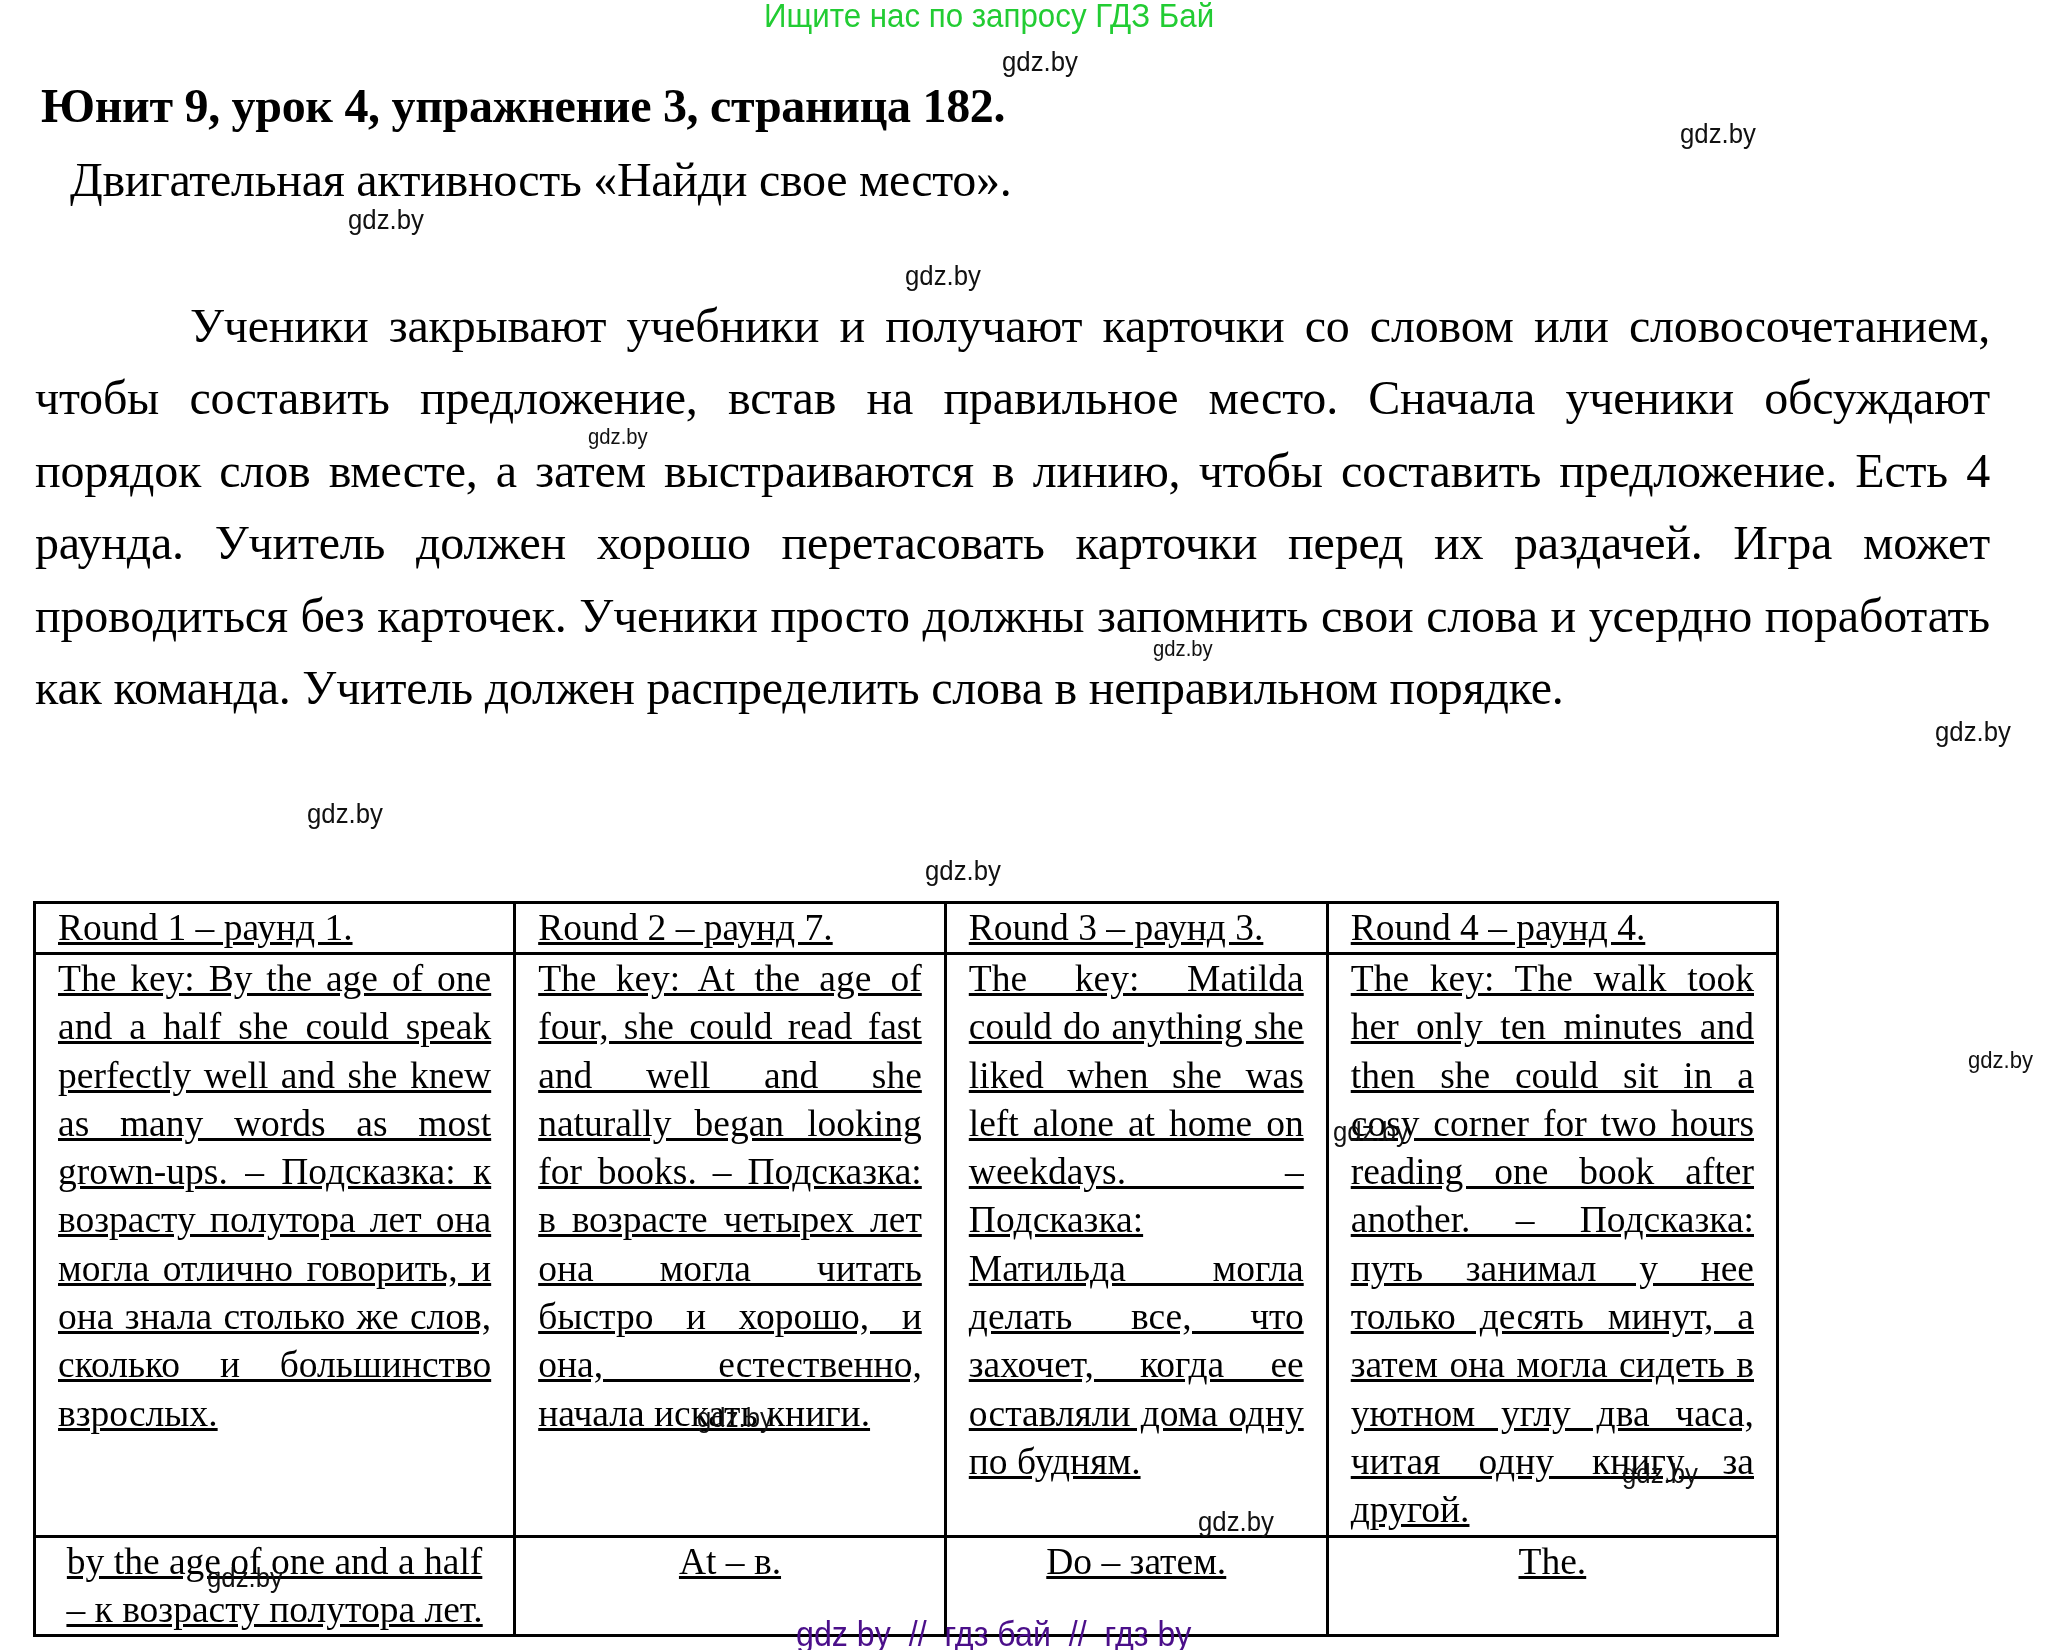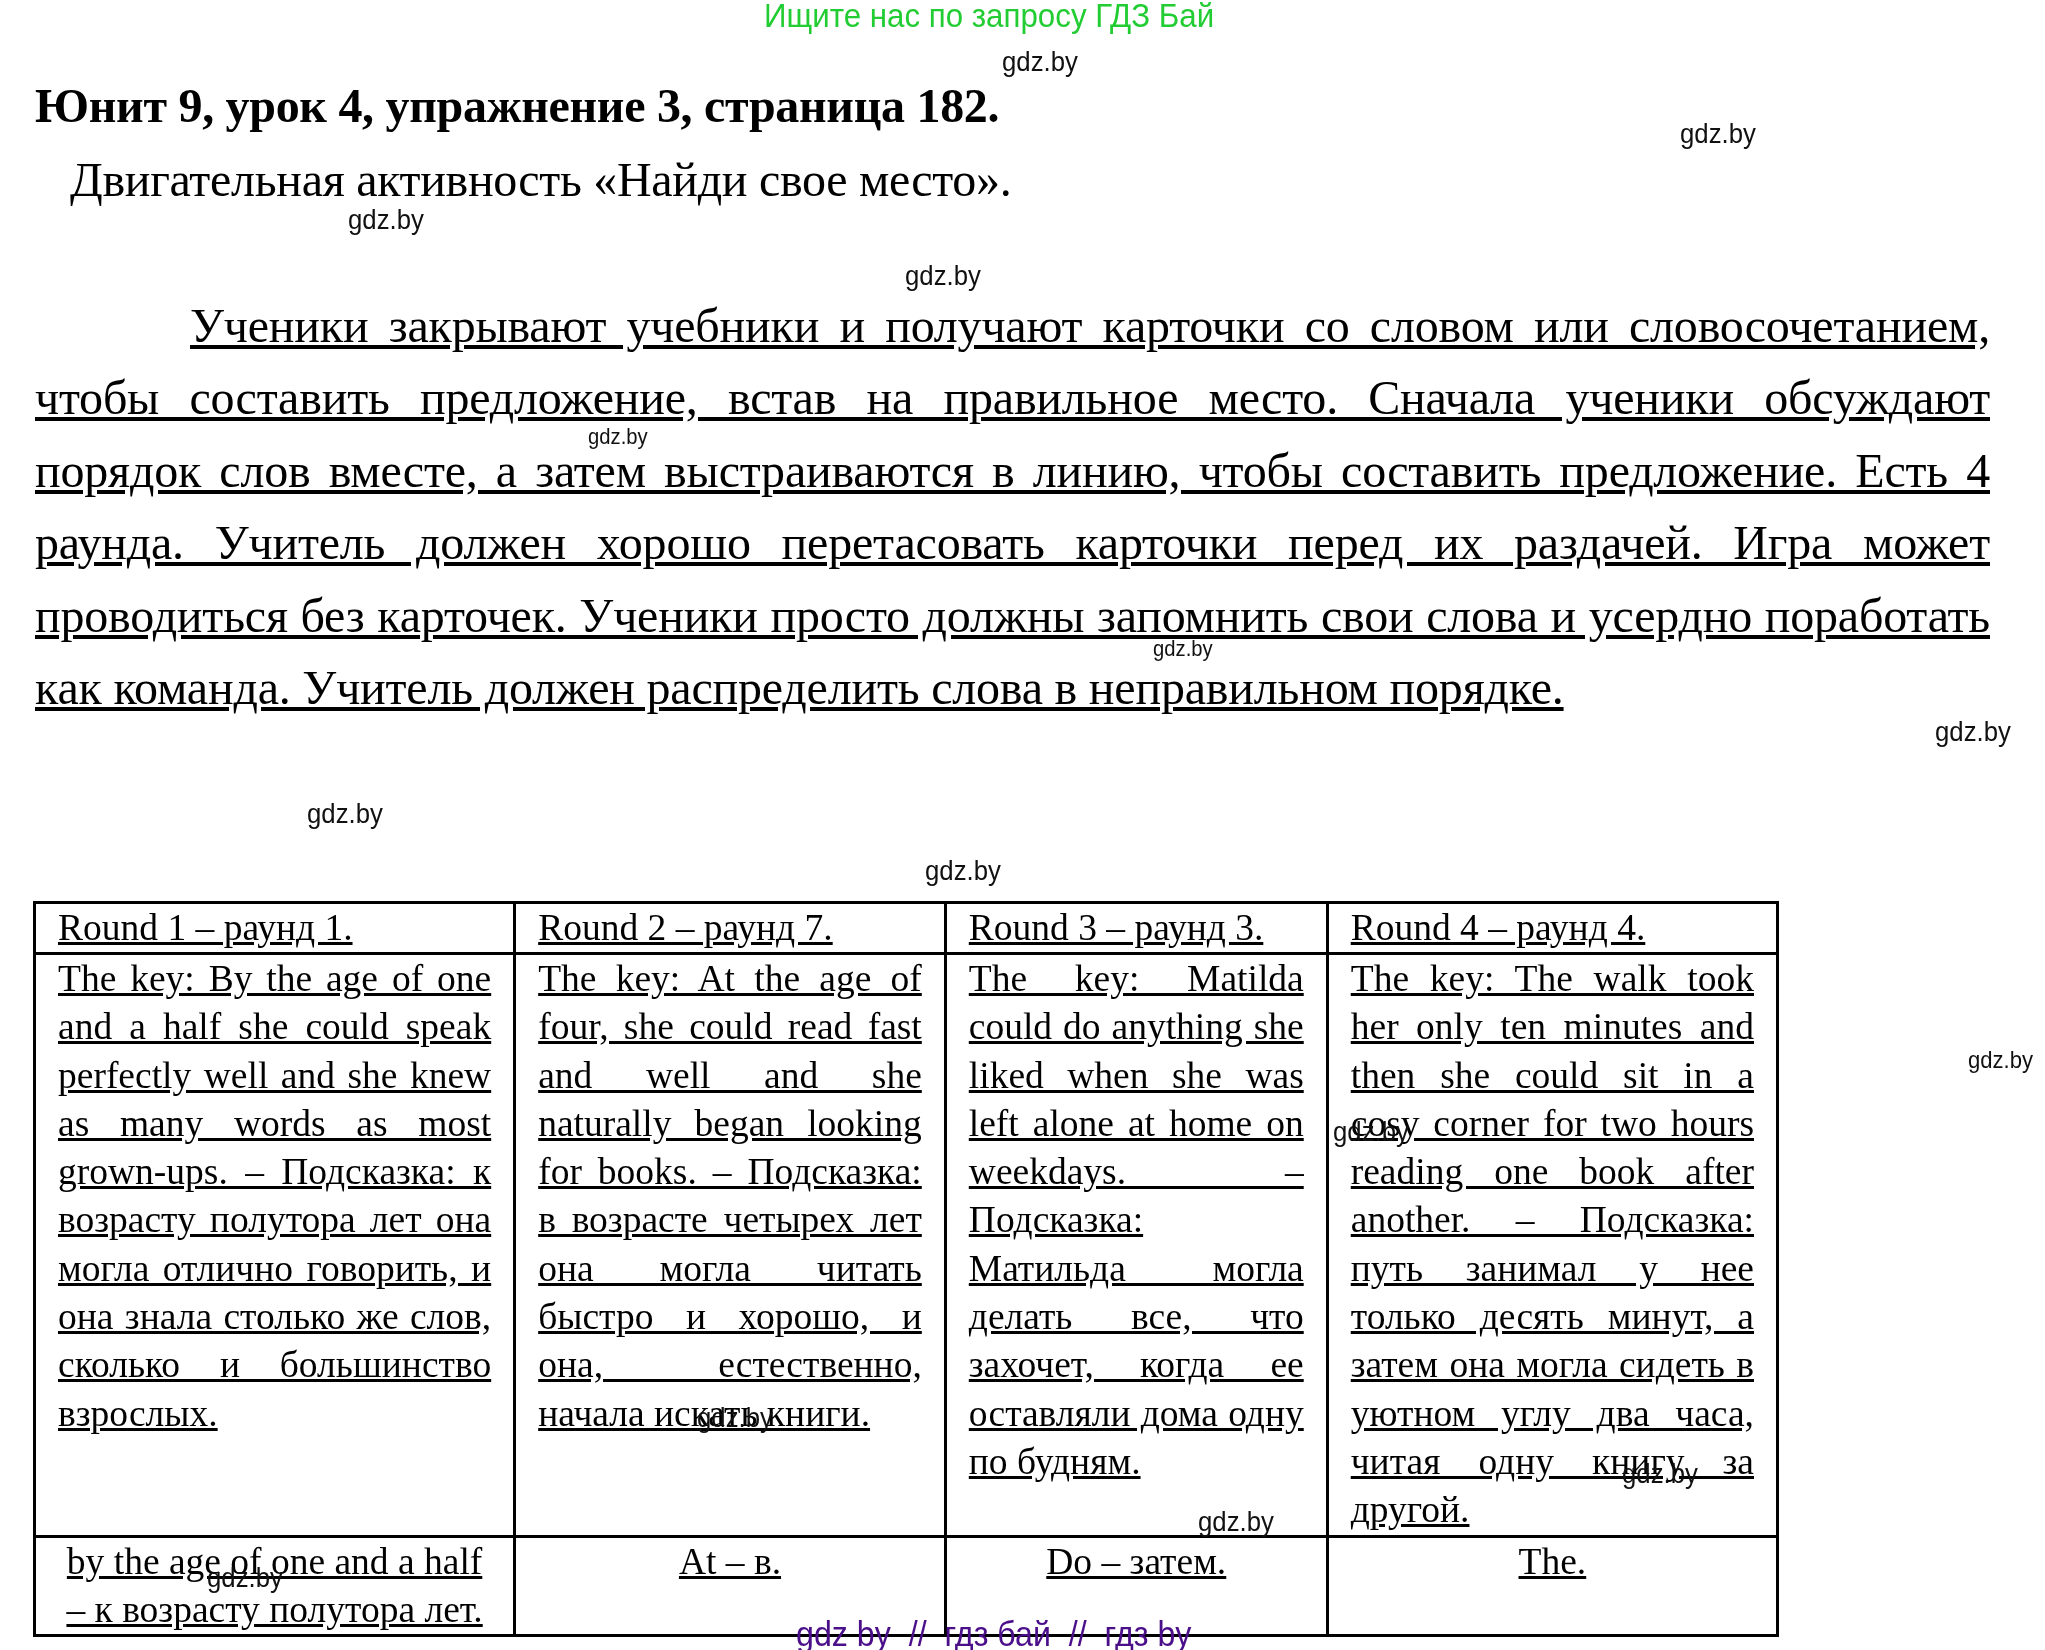--- a/index.html
+++ b/index.html
@@ -1,23 +1,23 @@
 <!DOCTYPE html>
 <html><head>
 <meta charset="utf-8">
 <style>
   html, body { margin:0; padding:0; background:#ffffff; }
   body { width:2045px; height:1650px; position:relative; overflow:hidden; color:#000; }
   .serif { font-family: "Liberation Serif", "DejaVu Serif", serif; }
   .sans { font-family: "Liberation Sans", "DejaVu Sans", sans-serif; }
   .banner { position:absolute; left:0; top:-4px; width:2045px; text-align:center; padding-left:0; }
   .banner span { position:absolute; left:764px; top:0; font-size:34px; color:#22cc33; white-space:nowrap; transform:scaleX(0.92); transform-origin:left top; }
-  .title { position:absolute; left:35px; top:78px; font-size:48px; font-weight:bold; white-space:nowrap; letter-spacing:-0.3px; }
+  .title { position:absolute; left:41px; top:78px; font-size:48px; font-weight:bold; white-space:nowrap; letter-spacing:-0.3px; }
   .subtitle { position:absolute; left:35px; top:152px; font-size:48px; white-space:nowrap; letter-spacing:-0.3px;margin-left:35px; }
-  .para { position:absolute; left:35px; top:290px; width:1955px; font-size:48px; line-height:72.4px; text-align:justify; text-indent:155px; letter-spacing:-0.2px;text-decoration:underline; }
+  .para { position:absolute; left:35px; top:290px; width:1955px; font-size:48px; line-height:72.4px; text-align:justify; text-indent:155px; letter-spacing:-0.2px; }
   .wm { position:absolute; font-size:28px; color:#111; white-space:nowrap; transform:scaleX(0.92); transform-origin:left top; }
   table.rounds { position:absolute; left:33px; top:901px; width:1746px; border-collapse:collapse; font-size:37.5px;text-decoration:underline; }
   table.rounds td { border:3px solid #000; vertical-align:top; padding:0 22px 0 22px; line-height:48.3px; text-align:justify; }
   table.rounds tr.hdr td { height:43px; line-height:48px; text-align:left; padding-top:0; }
   table.rounds tr.body td { height:522px; }
   table.rounds tr.ans td { height:91px; text-align:center; }
   .c1 { width:494px; } .c2 { width:433px; } .c3 { width:379px; } .c4 { width:466px; }
   .footer { position:absolute; left:796px; top:1614px; font-size:35px; color:#4b0f8a; white-space:pre; transform:scaleX(0.92); transform-origin:left top; }
 </style>
 </head>

